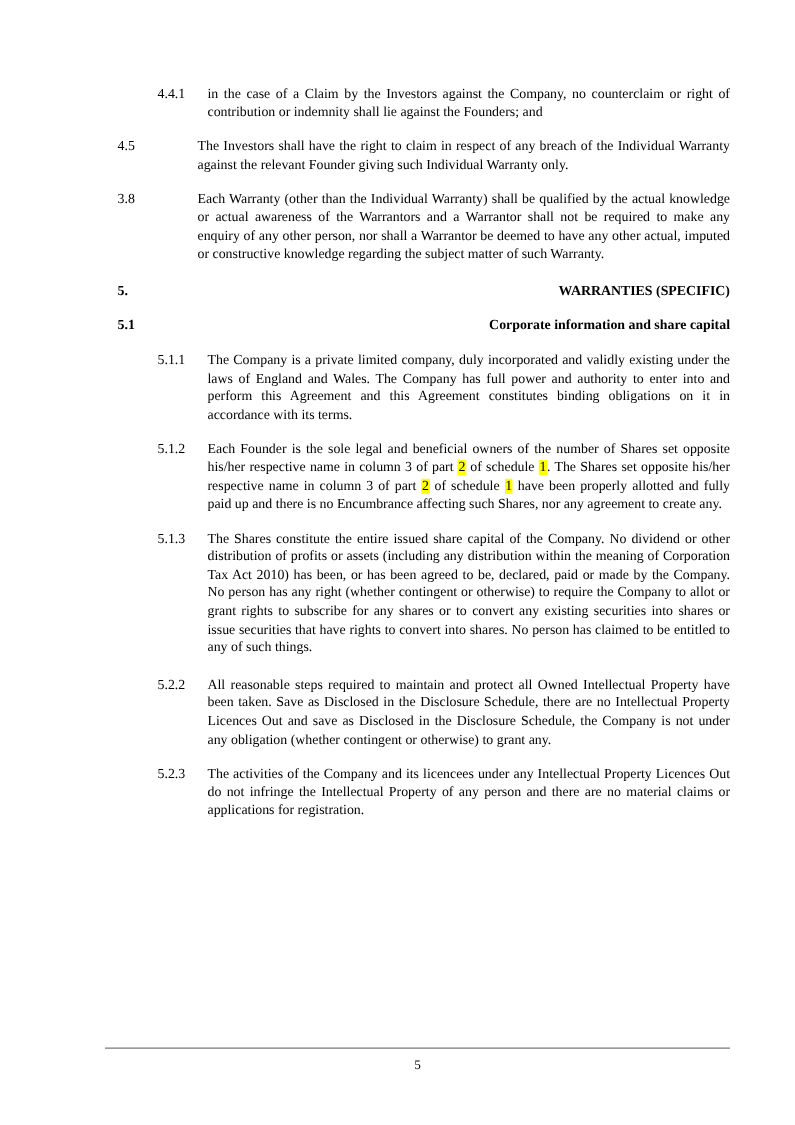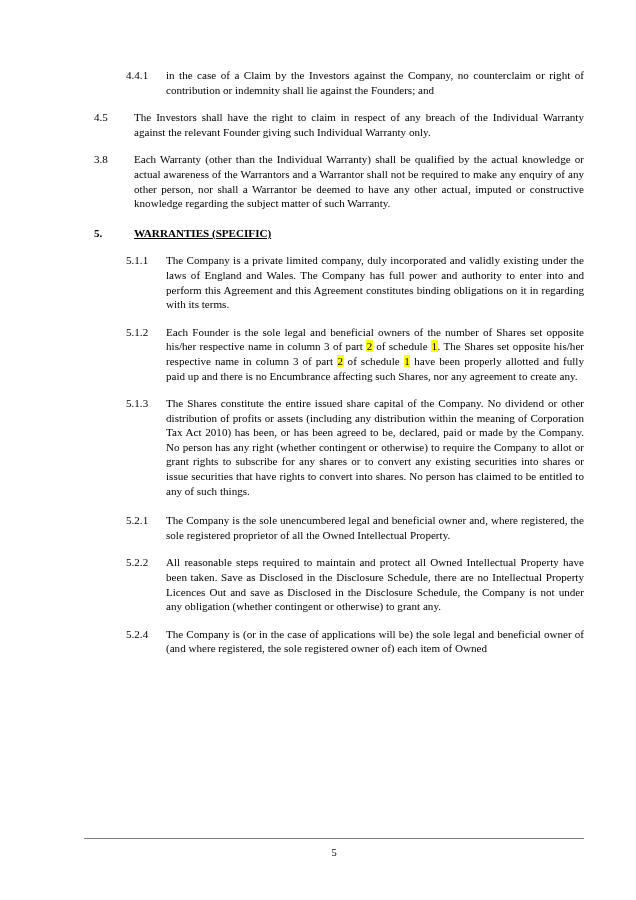--- a/index.html
+++ b/index.html
@@ -37,21 +37,21 @@
 
   
   .clause {
     display: flex;
     align-items: flex-start;
     margin-bottom: 13px;
     font-size: 11.1px;
     line-height: 14.6px;
   }
 
-  .clause.lvl1 { margin-left: 0px; }
+  .clause.lvl1 { margin-left: 0px; gap: 24px; }
   .clause.lvl2 { margin-left: 32px; }
 
   .clause .num {
     flex: 0 0 auto;
     white-space: nowrap;
   }
 
   .clause.lvl1 > .num { width: 40px; }
   .clause.lvl2 > .num { width: 40px; }
 
@@ -72,22 +72,21 @@
     margin-bottom: 13px;
   }
 
   .heading .num {
     flex: 0 0 auto;
     width: 40px;
   }
 
   .heading .body {
     flex: 1 1 auto;
-    text-align: left;
-    text-decoration: underline;
+    text-align: right;
   }
 
   .heading.section-main { margin-top: 4px; }
   .gap-lg { margin-bottom: 15px; }
 
   
   .hl {
     background-color: #ffff00;
     padding: 0 0.5px;
   }
@@ -137,52 +136,52 @@
     <div class="clause lvl1 gap-lg">
       <span class="num">3.8</span>
       <span class="body">Each Warranty (other than the Individual Warranty) shall be qualified by the actual knowledge or actual awareness of the Warrantors and a Warrantor shall not be required to make any enquiry of any other person, nor shall a Warrantor be deemed to have any other actual, imputed or constructive knowledge regarding the subject matter of such Warranty.</span>
     </div>
 
     <div class="heading section-main">
       <span class="num">5.</span>
       <span class="body">WARRANTIES (SPECIFIC)</span>
     </div>
 
+    <div class="heading">
+      <span class="num">5.1</span>
+      <span class="body">Corporate information and share capital</span>
+    </div>
 
     <div class="clause lvl2">
       <span class="num">5.1.1</span>
-      <span class="body">The Company is a private limited company, duly incorporated and validly existing under the laws of England and Wales.  The Company has full power and authority to enter into and perform this Agreement and this Agreement constitutes binding obligations on it in regarding with its terms.</span>
+      <span class="body">The Company is a private limited company, duly incorporated and validly existing under the laws of England and Wales.  The Company has full power and authority to enter into and perform this Agreement and this Agreement constitutes binding obligations on it in accordance with its terms.</span>
     </div>
 
     <div class="clause lvl2">
       <span class="num">5.1.2</span>
       <span class="body">Each Founder is the sole legal and beneficial owners of the number of Shares set opposite his/her respective name in column 3 of part <span class="hl">2</span> of schedule <span class="hl">1</span>. The Shares set opposite his/her respective name in column 3 of part <span class="hl">2</span> of schedule <span class="hl">1</span> have been properly allotted and fully paid up and there is no Encumbrance affecting such Shares, nor any agreement to create any.</span>
     </div>
 
     <div class="clause lvl2 gap-lg">
       <span class="num">5.1.3</span>
       <span class="body">The Shares constitute the entire issued share capital of the Company. No dividend or other distribution of profits or assets (including any distribution within the meaning of Corporation Tax Act 2010) has been, or has been agreed to be, declared, paid or made by the Company. No person has any right (whether contingent or otherwise) to require the Company to allot or grant rights to subscribe for any shares or to convert any existing securities into shares or issue securities that have rights to convert into shares. No person has claimed to be entitled to any of such things.</span>
     </div>
 
 
-    <div class="clause lvl2">
-      <span class="num">5.2.1</span>
-      <span class="body">The Company is the sole unencumbered legal and beneficial owner and, where registered, the sole registered proprietor of all the Owned Intellectual Property.</span>
-    </div>
 
     <div class="clause lvl2">
       <span class="num">5.2.2</span>
       <span class="body">All reasonable steps required to maintain and protect all Owned Intellectual Property have been taken. Save as Disclosed in the Disclosure Schedule, there are no Intellectual Property Licences Out and save as Disclosed in the Disclosure Schedule, the Company is not under any obligation (whether contingent or otherwise) to grant any.</span>
     </div>
 
+    <div class="clause lvl2">
+      <span class="num">5.2.3</span>
+      <span class="body">The activities of the Company and its licencees under any Intellectual Property Licences Out do not infringe the Intellectual Property of any person and there are no material claims or applications for registration.</span>
+    </div>
 
-    <div class="clause lvl2">
-      <span class="num">5.2.4</span>
-      <span class="body">The Company is (or in the case of applications will be) the sole legal and beneficial owner of (and where registered, the sole registered owner of) each item of Owned</span>
-    </div>
 
   </div>
 
   <div class="footer">
     <hr class="footer-rule">
     <div class="footer-page-number">5</div>
   </div>
 
 </div>
 

